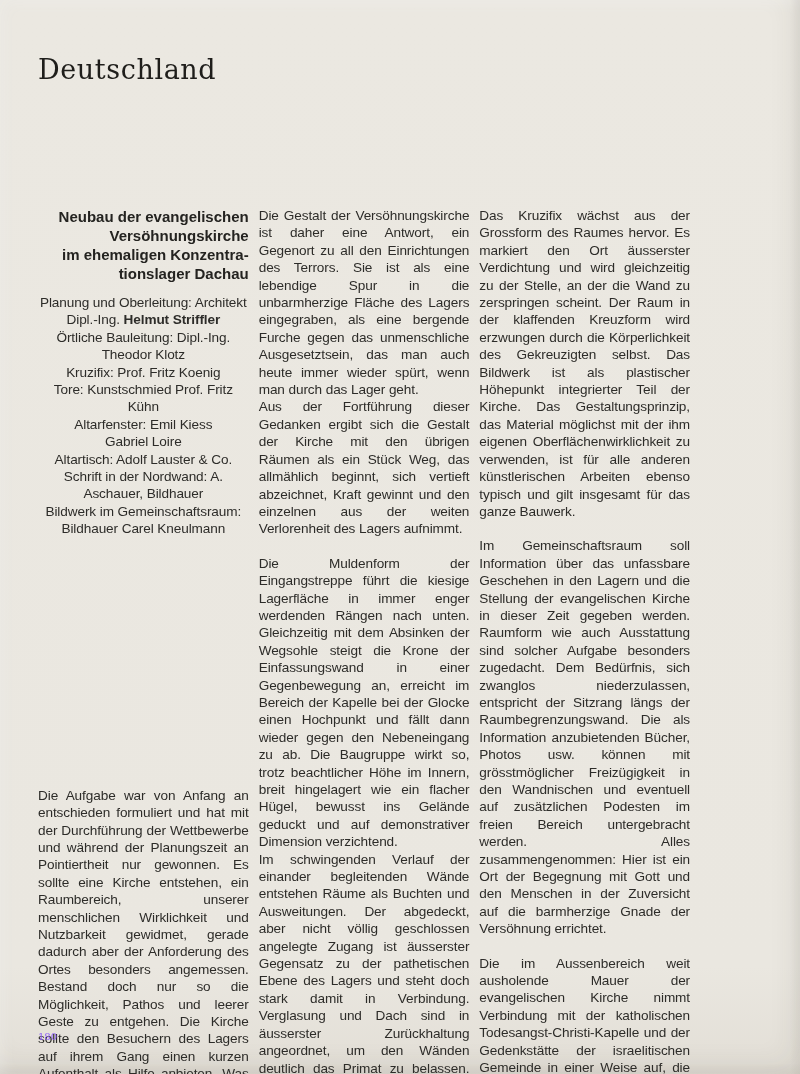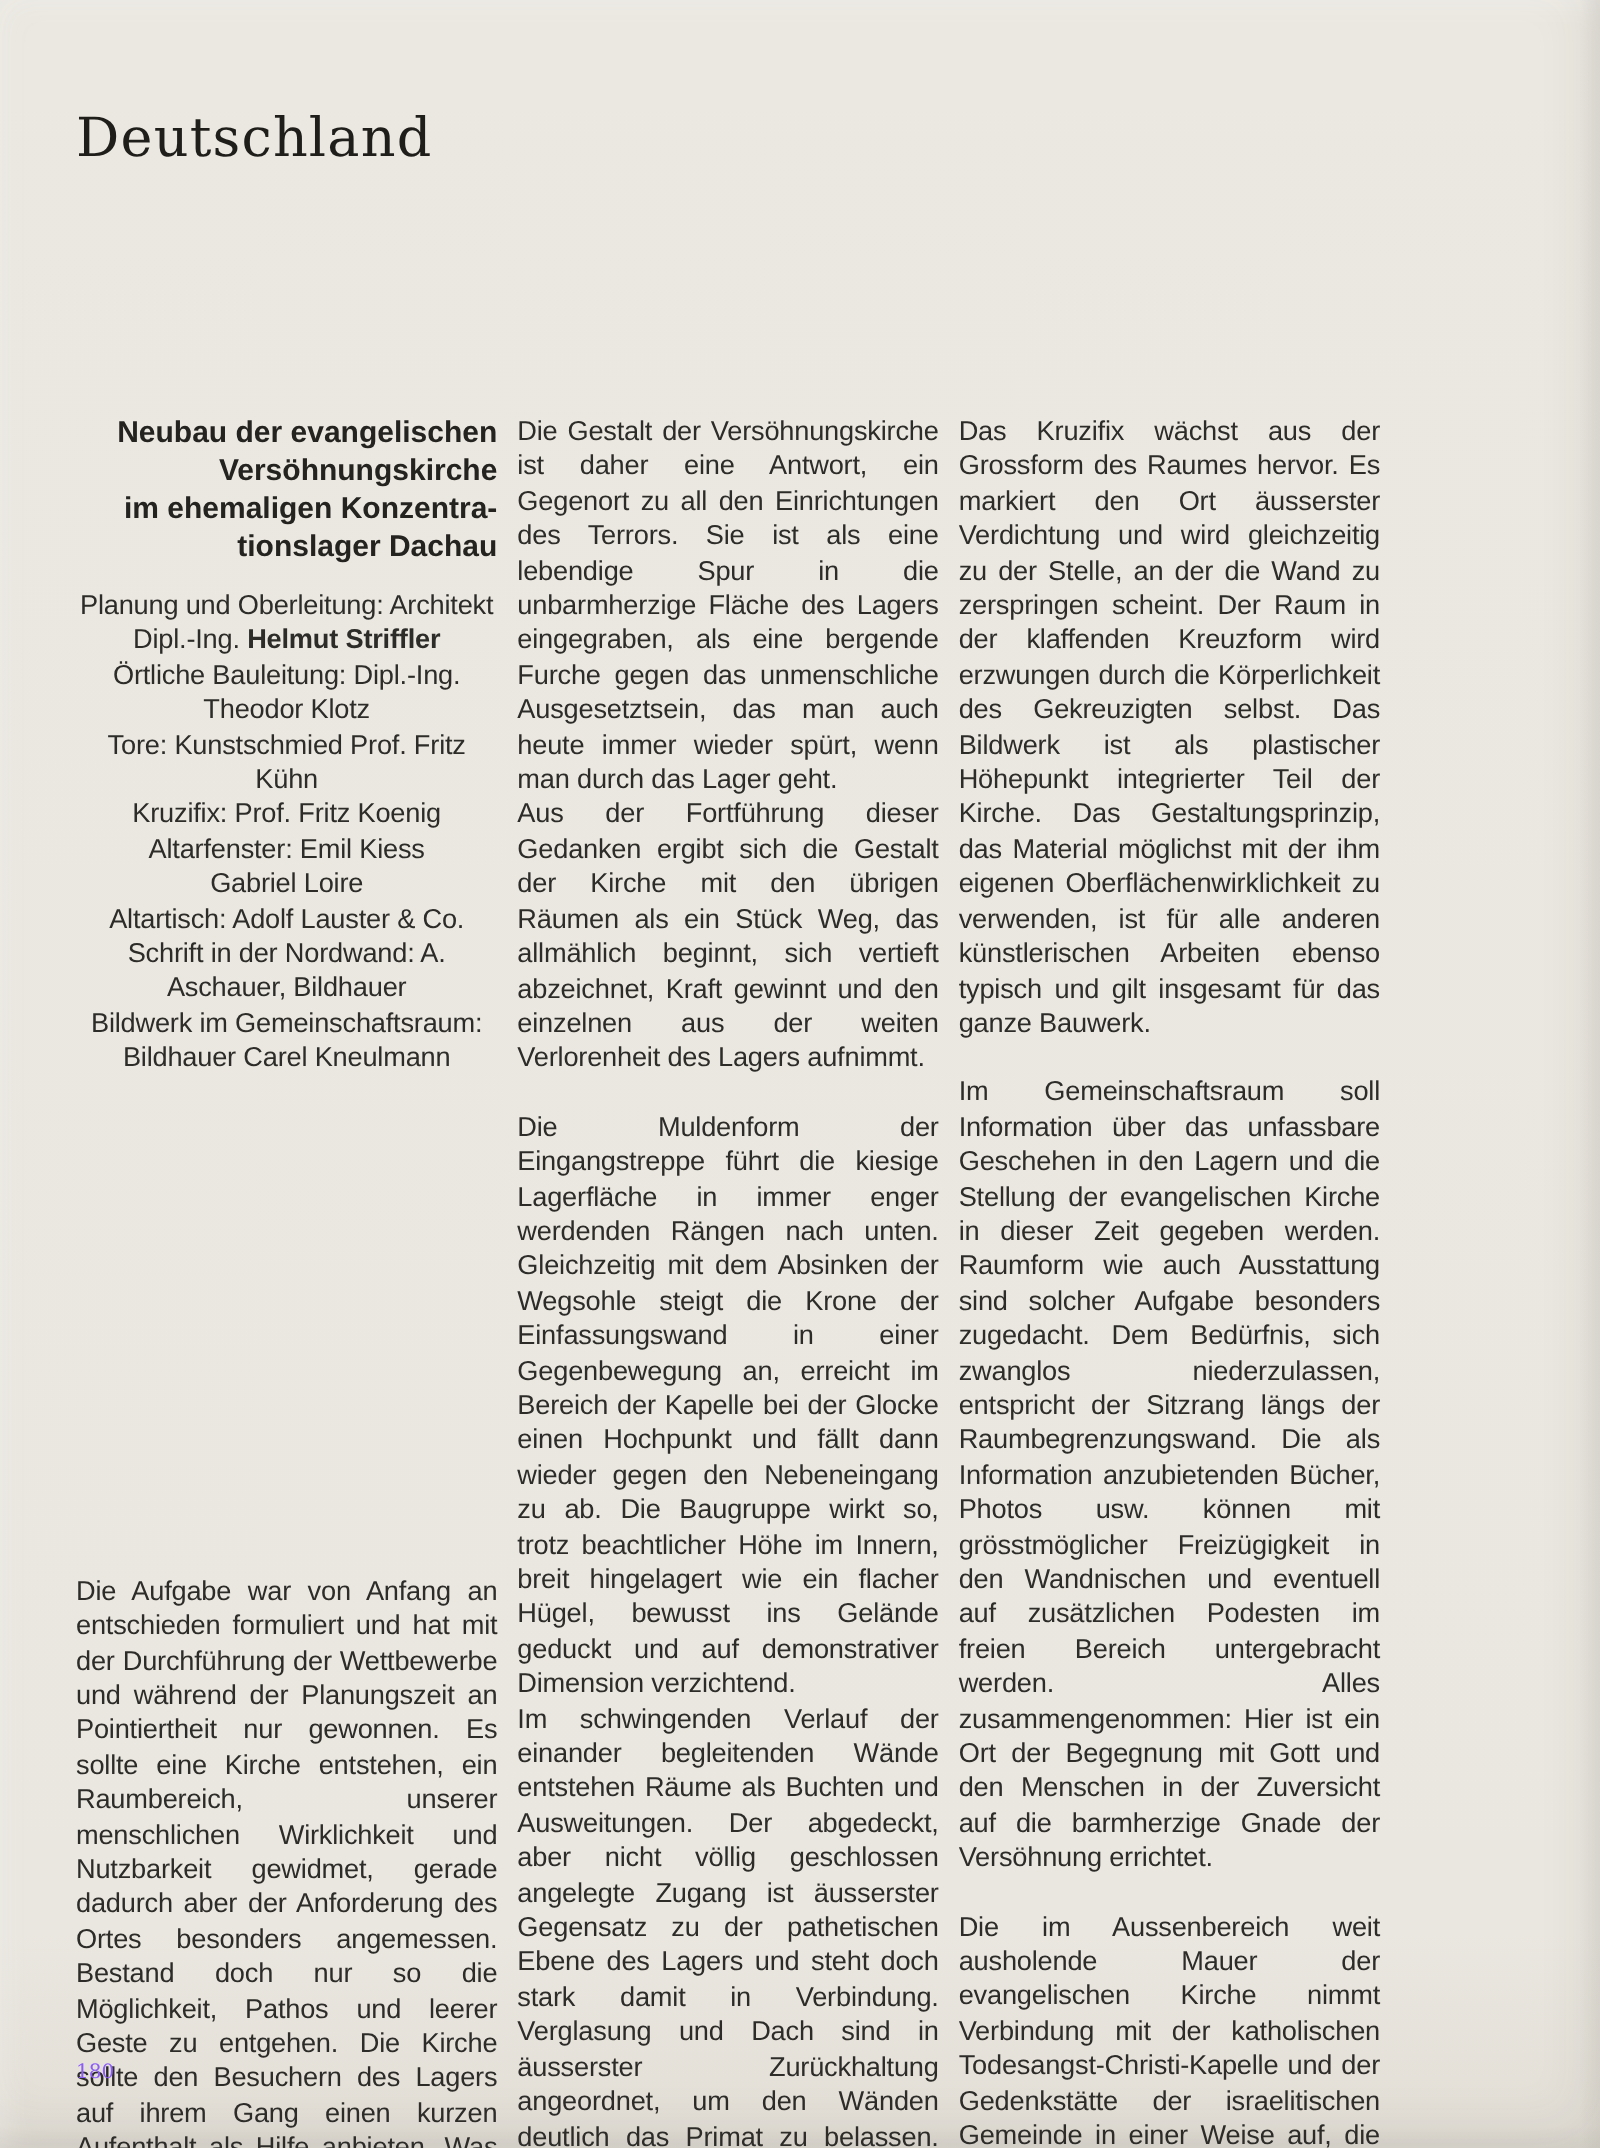--- a/index.html
+++ b/index.html
@@ -82,22 +82,22 @@
   <div class="col">
     <div class="article-heading">
       <div>Neubau der evangelischen</div>
       <div>Versöhnungskirche</div>
       <div>im ehemaligen Konzentra-</div>
       <div>tionslager Dachau</div>
     </div>
     <div class="credits">
       <div class="credit-line"><span>Planung und Oberleitung: Architekt Dipl.-Ing. </span><strong>Helmut Striffler</strong></div>
       <div class="credit-line">Örtliche Bauleitung: Dipl.-Ing. Theodor Klotz</div>
+      <div class="credit-line">Kruzifix: Prof. Fritz Koenig</div>
       <div class="credit-line">Tore: Kunstschmied Prof. Fritz Kühn</div>
-      <div class="credit-line">Kruzifix: Prof. Fritz Koenig</div>
       <div class="credit-line">Altarfenster: Emil Kiess</div>
       <div class="credit-line">Gabriel Loire</div>
       <div class="credit-line">Altartisch: Adolf Lauster &amp; Co.</div>
       <div class="credit-line">Schrift in der Nordwand: A. Aschauer, Bildhauer</div>
       <div class="credit-line">Bildwerk im Gemeinschaftsraum: Bildhauer Carel Kneulmann</div>
     </div>
     <div class="body-text col1-body">
       <p>Die Aufgabe war von Anfang an entschieden formuliert und hat mit der Durchführung der Wettbewerbe und während der Planungszeit an Pointiertheit nur gewonnen. Es sollte eine Kirche entstehen, ein Raumbereich, unserer menschlichen Wirklichkeit und Nutzbarkeit gewidmet, gerade dadurch aber der Anforderung des Ortes besonders angemessen. Bestand doch nur so die Möglichkeit, Pathos und leerer Geste zu entgehen. Die Kirche sollte den Besuchern des Lagers auf ihrem Gang einen kurzen Aufenthalt als Hilfe anbieten. Was da zu bauen war, musste ohne jede Monumentalität bleiben, dabei aber gleichzeitig die brutale Gesetzmässigkeit der Lagerwelt überwinden.</p>
     </div>
   </div>

